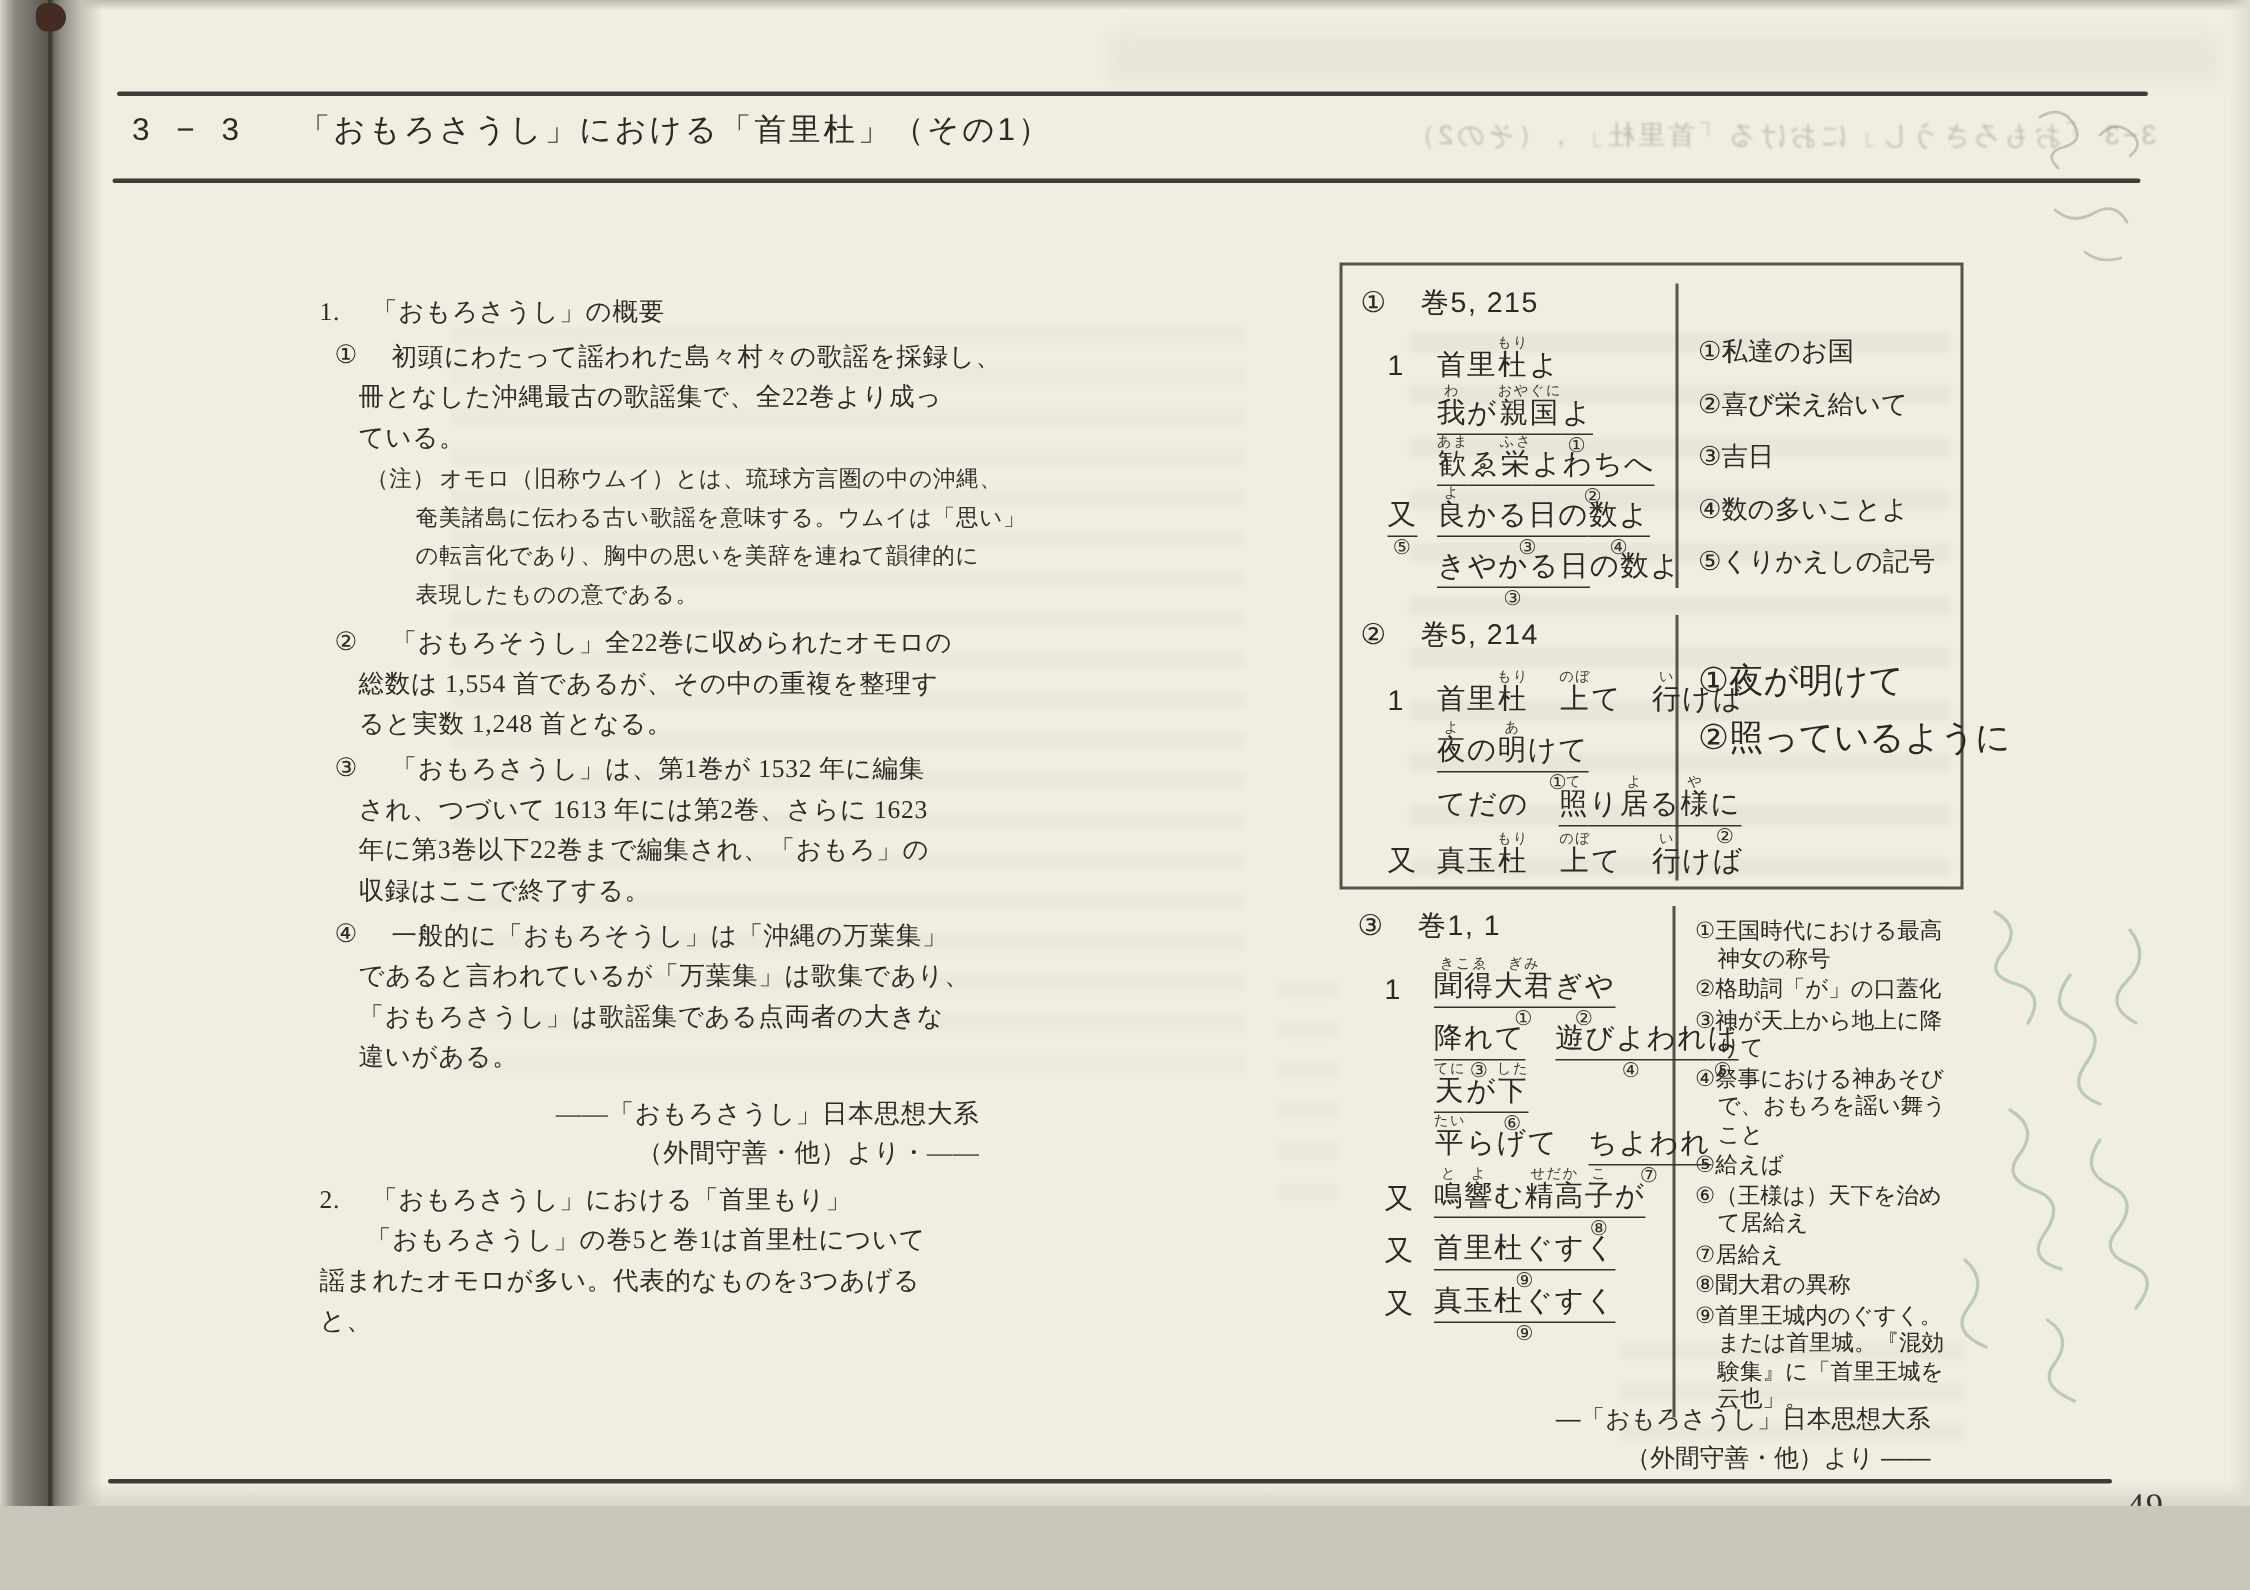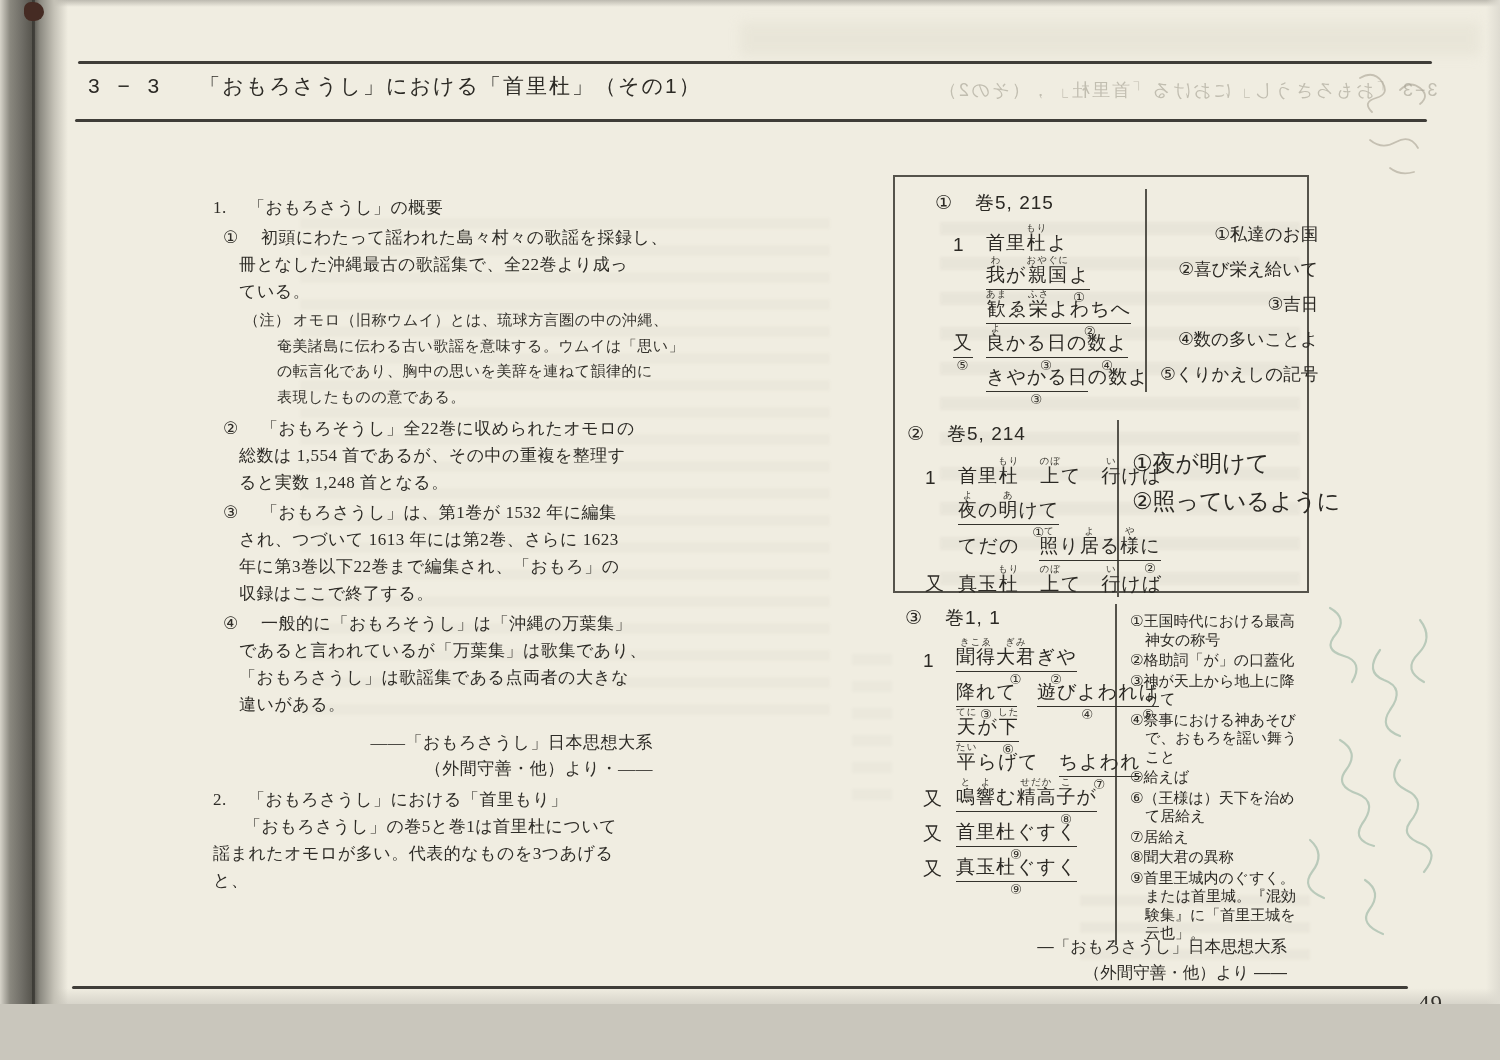--- a/index.html
+++ b/index.html
@@ -62,21 +62,21 @@
   .sec3 .pline{height:35px;}
   .pre{width:33px;flex:none;}
   .seg{position:relative;display:inline-block;font-size:19px;letter-spacing:1px;}
   .seg.ul{border-bottom:1.6px solid #34322c;padding-bottom:1px;}
   .mk{position:absolute;top:100%;left:50%;transform:translateX(-50%);font-size:13.5px;line-height:13px;
       margin-top:2px;color:#34322c;font-family:"DejaVu Sans",sans-serif;}
   ruby{ruby-align:center;}
   rt{font-size:9.5px;letter-spacing:1px;color:#3a3831;font-family:"Liberation Sans",sans-serif;}
   .ann{white-space:normal;}
   .sec1 .ann-wrap{padding-top:28px;}
-  .sec1 .ann{font-size:17.5px;line-height:35px;white-space:nowrap;text-align:right;}
+  .sec1 .ann{font-size:17.5px;line-height:35px;white-space:nowrap;}
   .sec2 .ann-wrap{padding-top:24px;min-height:150px;}
   .sec2 .ann{font-size:23px;line-height:38px;white-space:nowrap;}
   .sec3 .ann-wrap{padding-top:8px;}
   .sec3 .ann{font-size:15px;line-height:18.5px;padding-left:1em;text-indent:-1em;margin-bottom:2px;}
   .cite3{margin-top:-12px;text-align:right;padding-right:22px;font-size:16.5px;line-height:26px;
      font-family:"Liberation Sans","DejaVu Sans",sans-serif;}
   .cite3 div{white-space:nowrap;}
 
   
   .ghost{position:absolute;filter:blur(1.6px);opacity:.5;pointer-events:none;}
@@ -185,21 +185,21 @@
       <span class="h-num">2.</span><span>「おもろさうし」における「首里もり」</span>
     </div>
     <div class="p2" id="para-2">
         <div class="ln">「おもろさうし」の巻5と巻1は首里杜について</div>
         <div class="ln">謡まれたオモロが多い。代表的なものを3つあげる</div>
         <div class="ln">と、</div>
       </div>
   </div>
 
   <div class="box1">
-    <div id="sec-0" class="sec sec1" style="padding-top:12px;padding-left:28px;">
+    <div id="sec-0" class="sec sec1" style="padding-top:12px;">
         <div class="sec-flex">
           <div class="sec-main">
             <div class="sec-hdr"><span class="shn">①</span><span>巻5, 215</span></div>
             <div class="poem">
               <div class="pline">
                 <span class="pre"><span class="seg">1</span></span>
                 <span class="pbody"><span class="seg">首里</span><span class="seg"><ruby>杜<rt>もり</rt></ruby></span><span class="seg">よ</span></span>
               </div>
               <div class="pline">
                 <span class="pre"></span>
@@ -223,21 +223,21 @@
             <div class="ann-wrap">
               <div class="ann">①私達のお国</div>
               <div class="ann">②喜び栄え給いて</div>
               <div class="ann">③吉日</div>
               <div class="ann">④数の多いことよ</div>
               <div class="ann">⑤くりかえしの記号</div>
             </div>
           </div>
         </div>
       </div>
-    <div id="sec-1" class="sec sec2" style="margin-top:28px;">
+    <div id="sec-1" class="sec sec2" style="margin-top:18px;">
         <div class="sec-flex">
           <div class="sec-main">
             <div class="sec-hdr"><span class="shn">②</span><span>巻5, 214</span></div>
             <div class="poem">
               <div class="pline">
                 <span class="pre"><span class="seg">1</span></span>
                 <span class="pbody"><span class="seg">首里</span><span class="seg"><ruby>杜<rt>もり</rt></ruby></span><span class="seg">　</span><span class="seg"><ruby>上<rt>のぼ</rt></ruby></span><span class="seg">て</span><span class="seg">　</span><span class="seg"><ruby>行<rt>い</rt></ruby></span><span class="seg">けば</span></span>
               </div>
               <div class="pline">
                 <span class="pre"></span>

